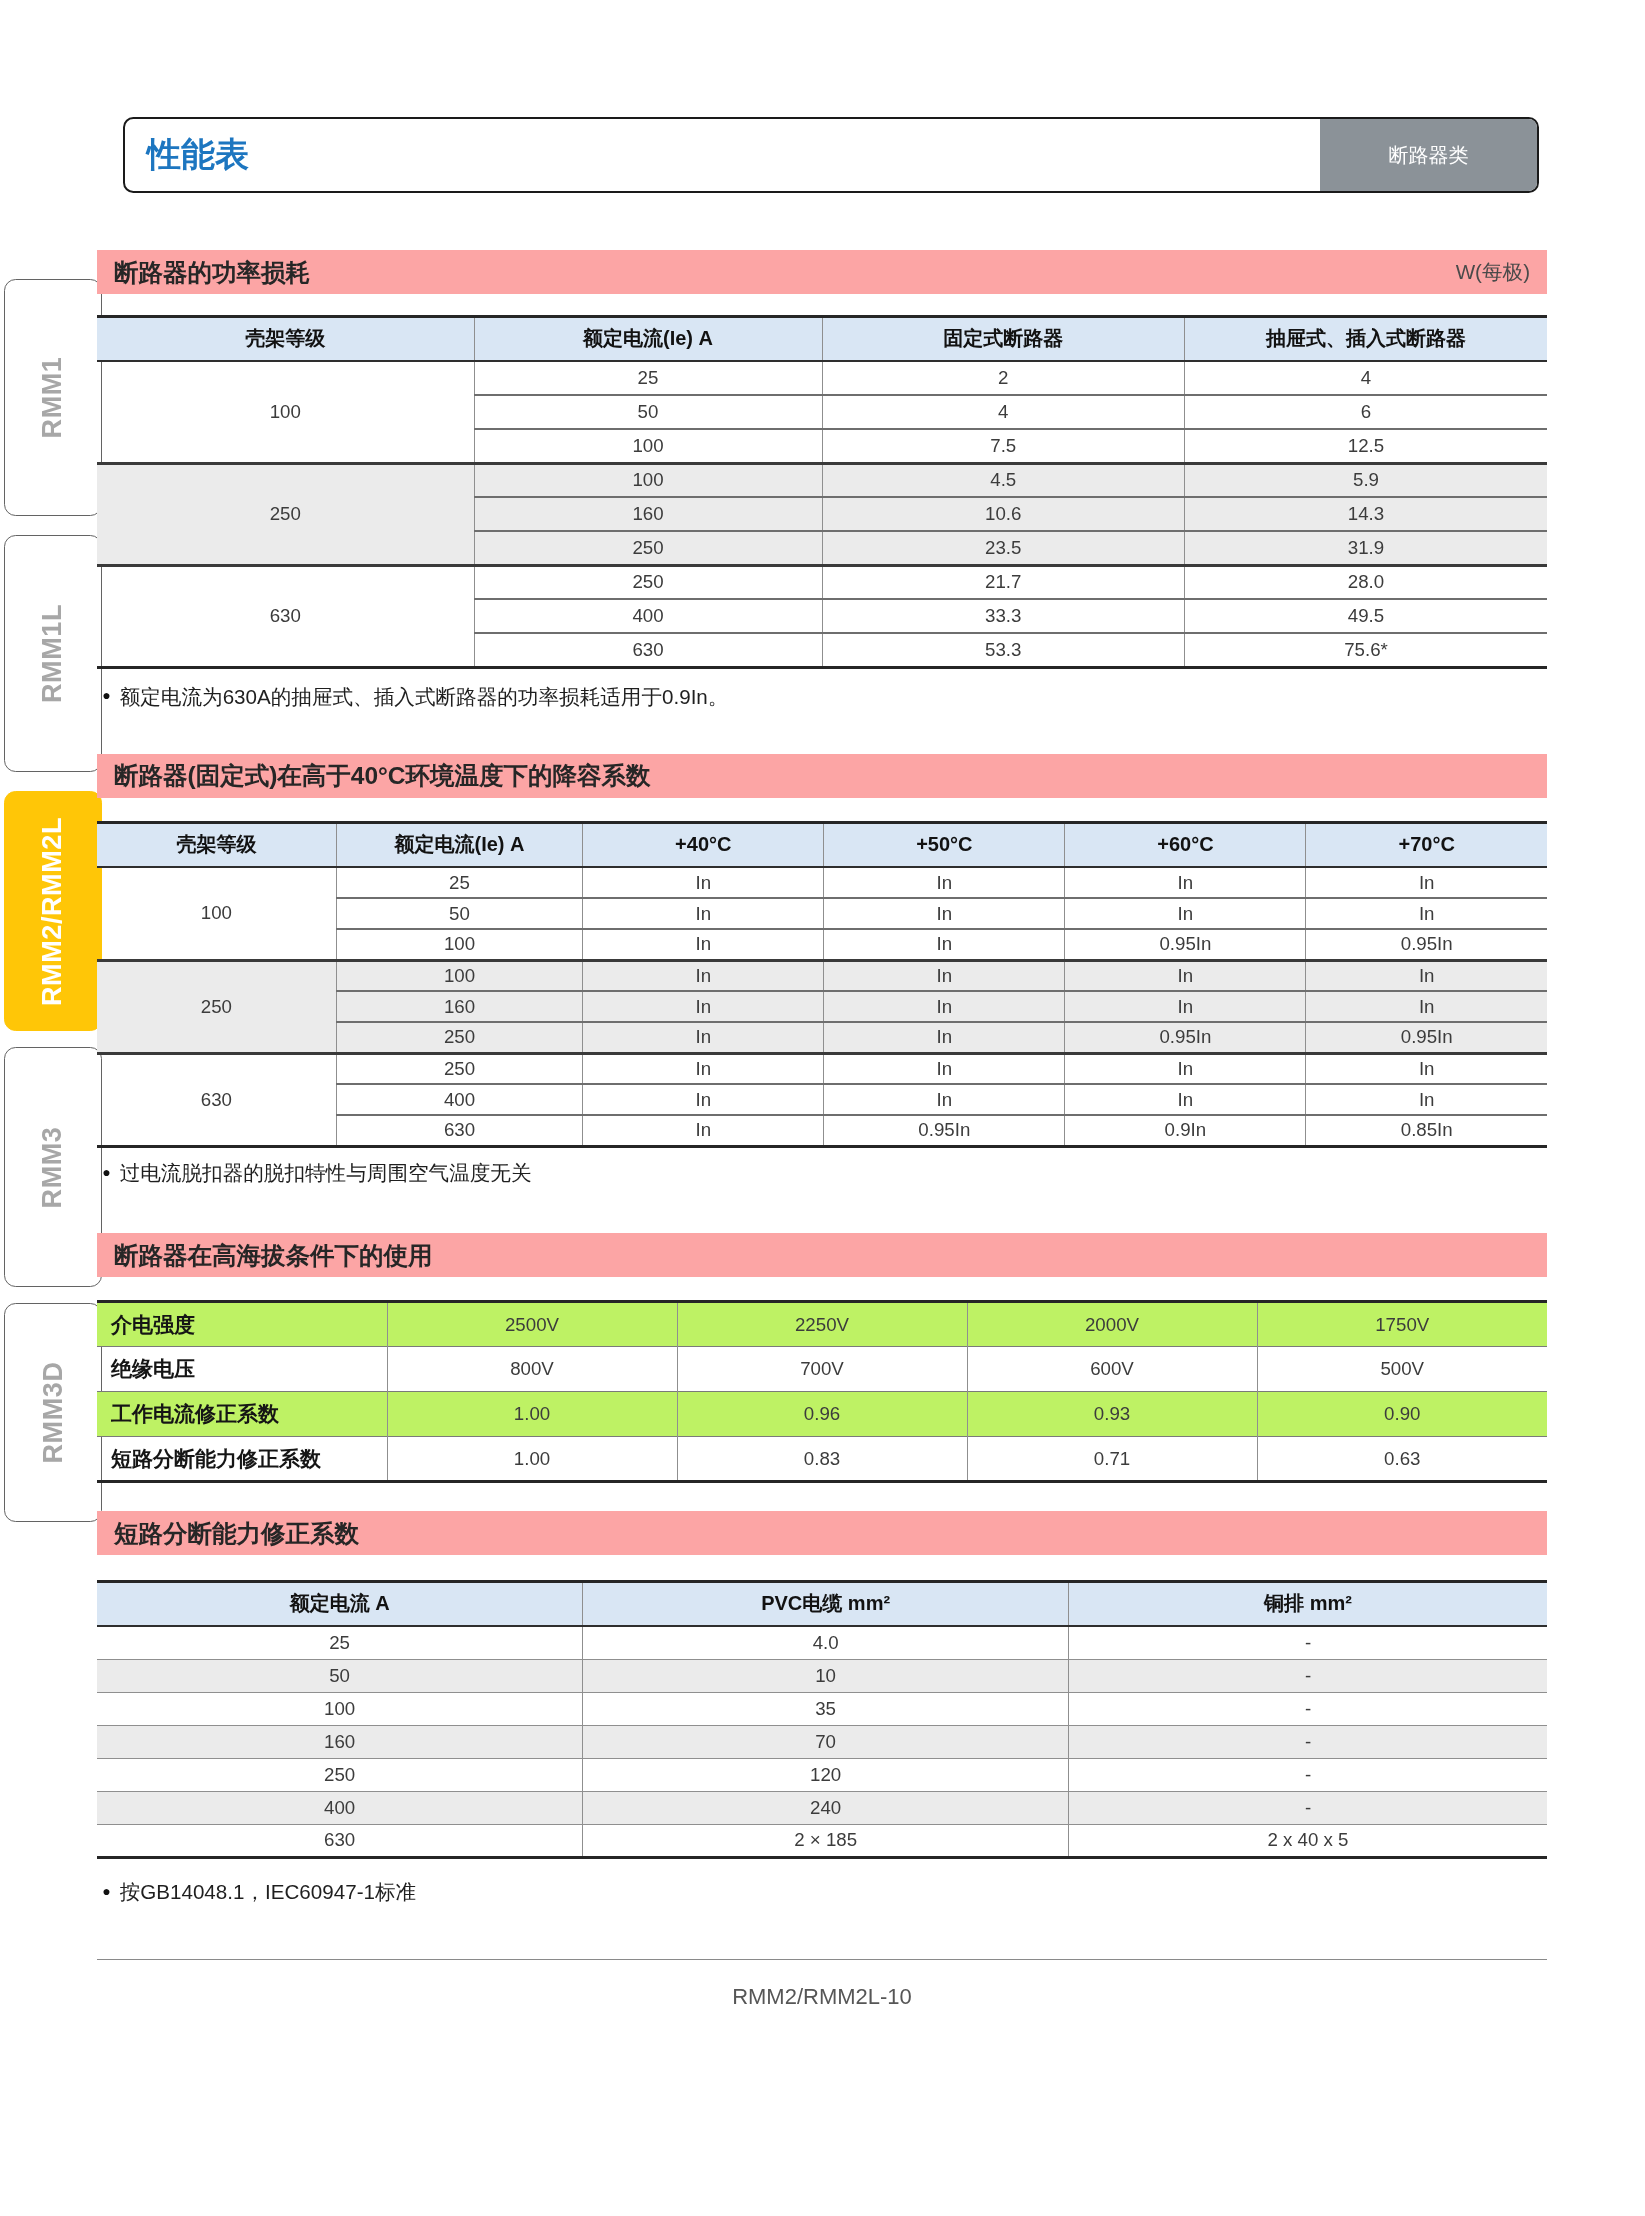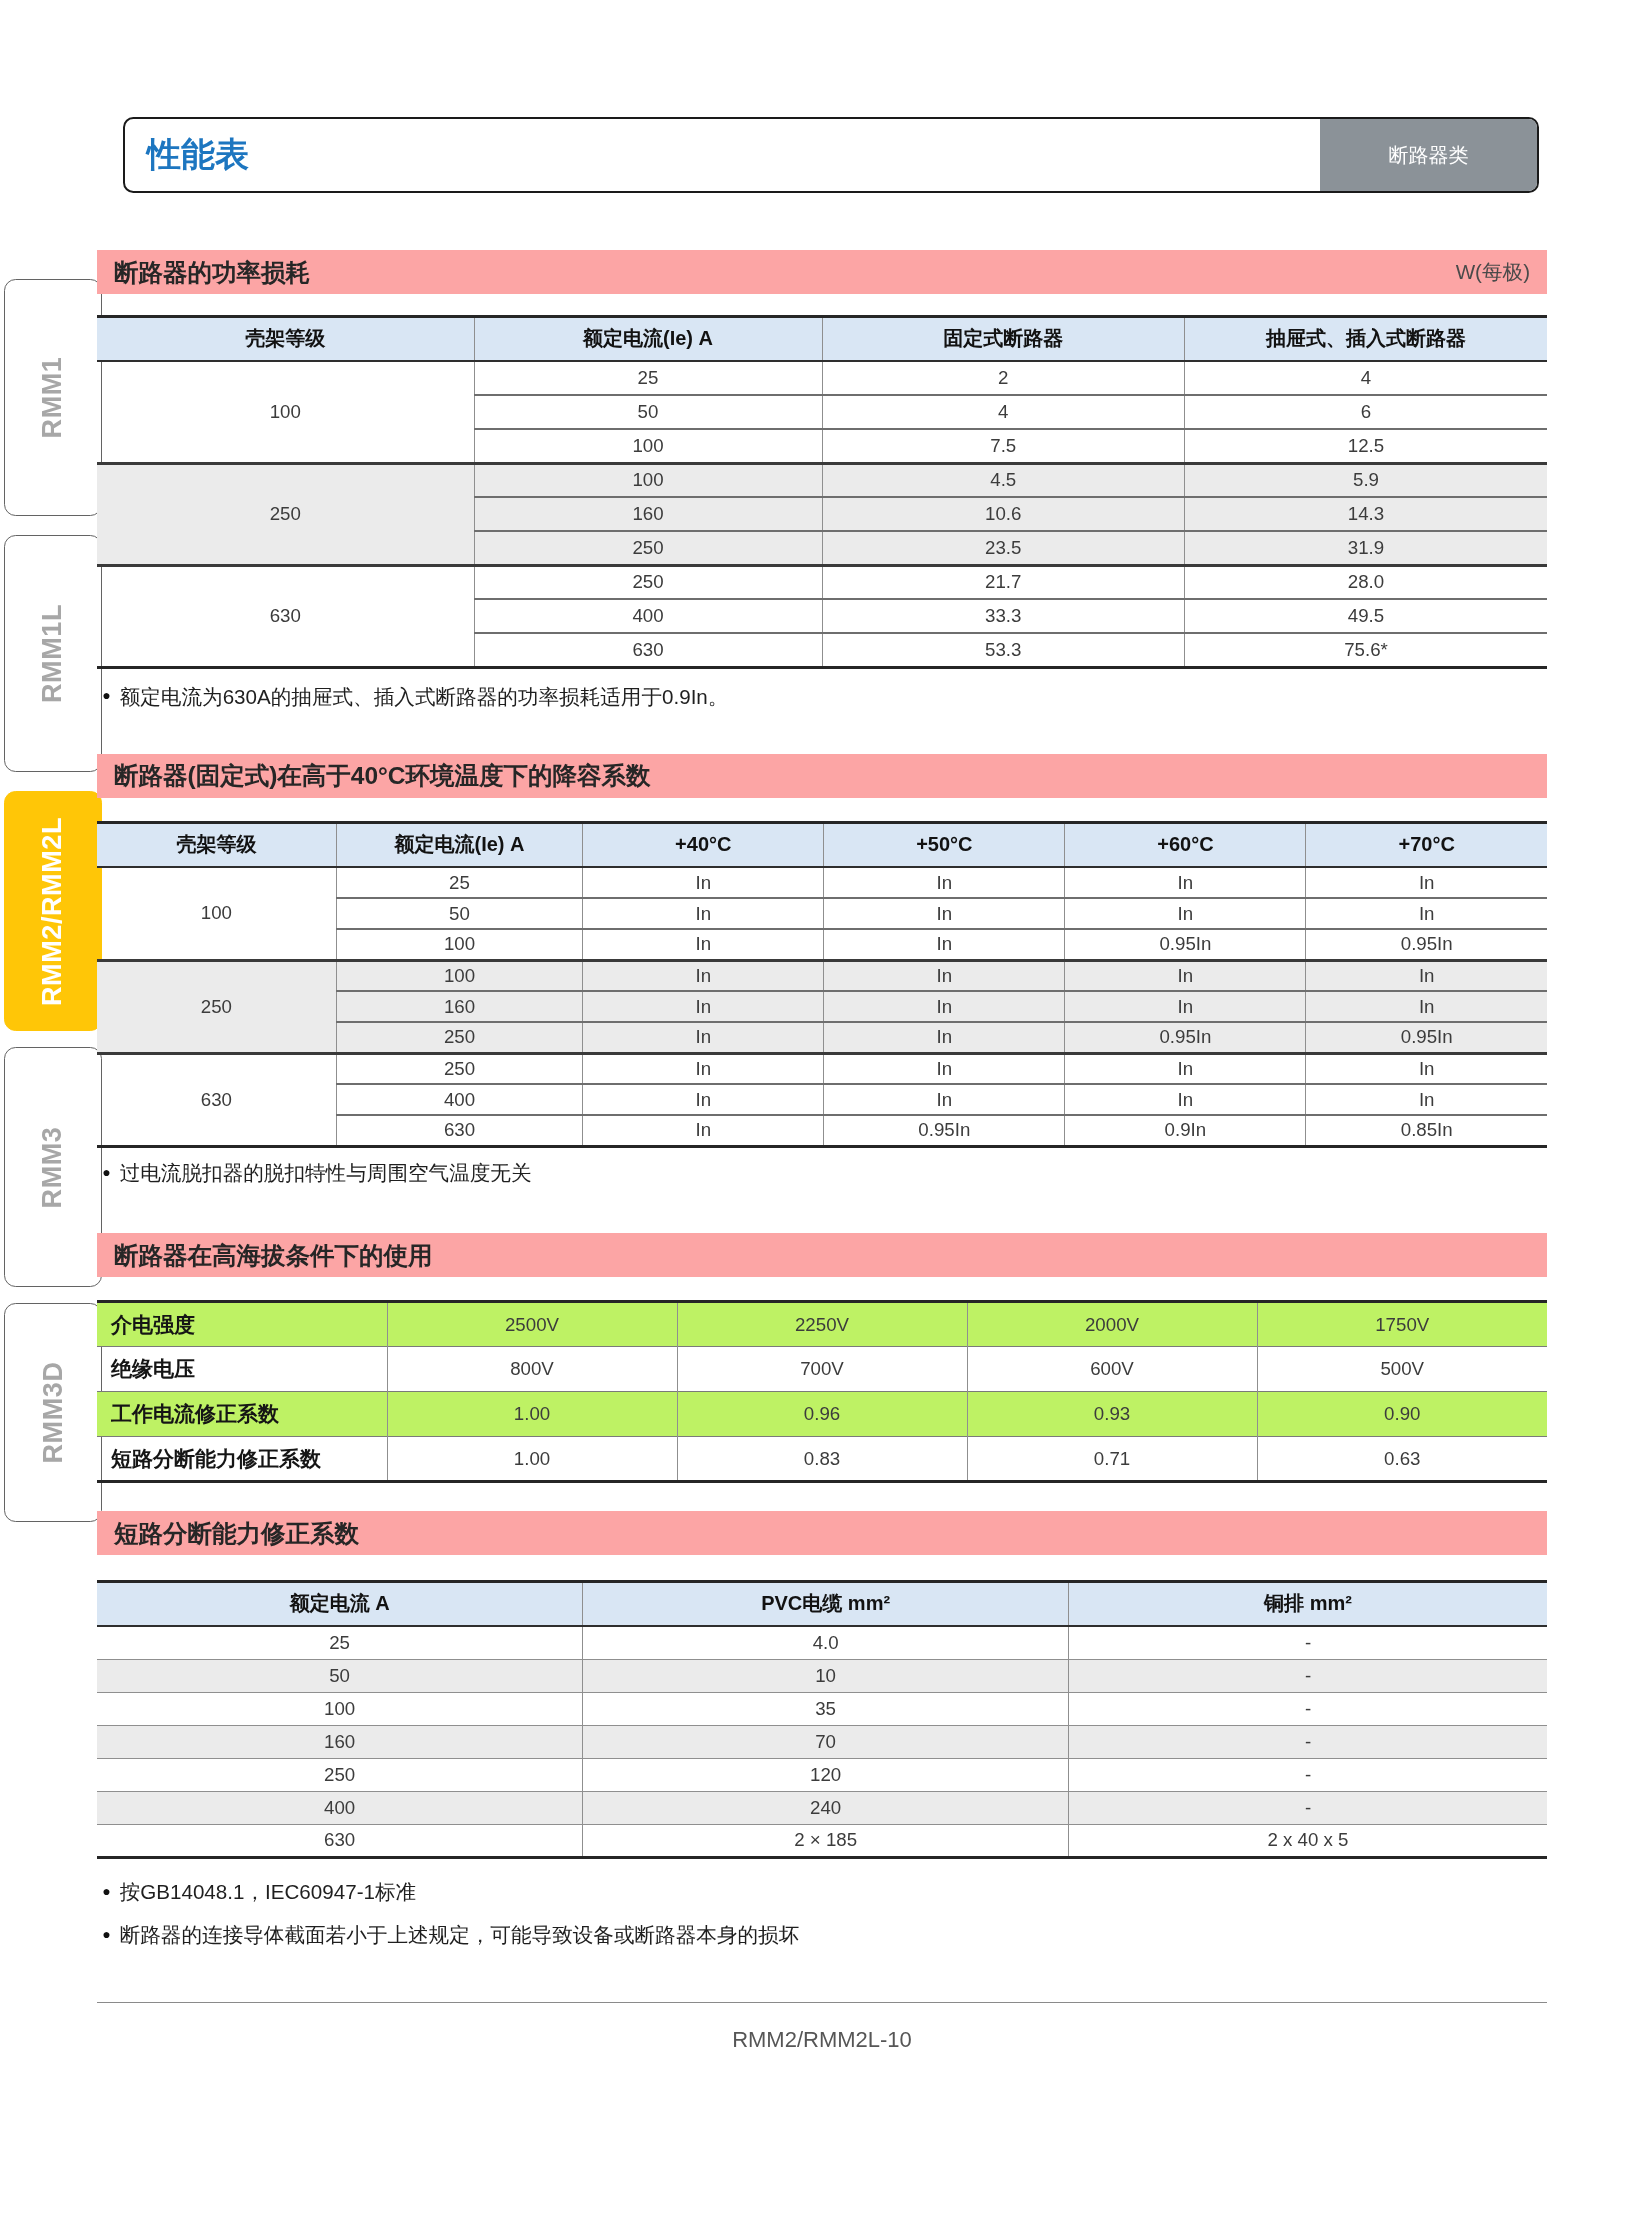--- a/index.html
+++ b/index.html
@@ -406,21 +406,20 @@
       <tr>
         <td class="c1">630</td>
         <td>2 × 185</td>
         <td>2 x 40 x 5</td>
       </tr>
     </tbody>
   </table>
 
   <div class="bottom-notes">
     <div class="note">按GB14048.1，IEC60947-1标准</div>
-    <div class="note">断路器的连接导体截面若小于上述规定，可能导致设备或断路器本身的损坏</div>
   </div>
 
   <div class="footer">
     <div class="doc-code">RMM2/RMM2L-10</div>
   </div>
 
 </div>
 
 
 </body></html>

